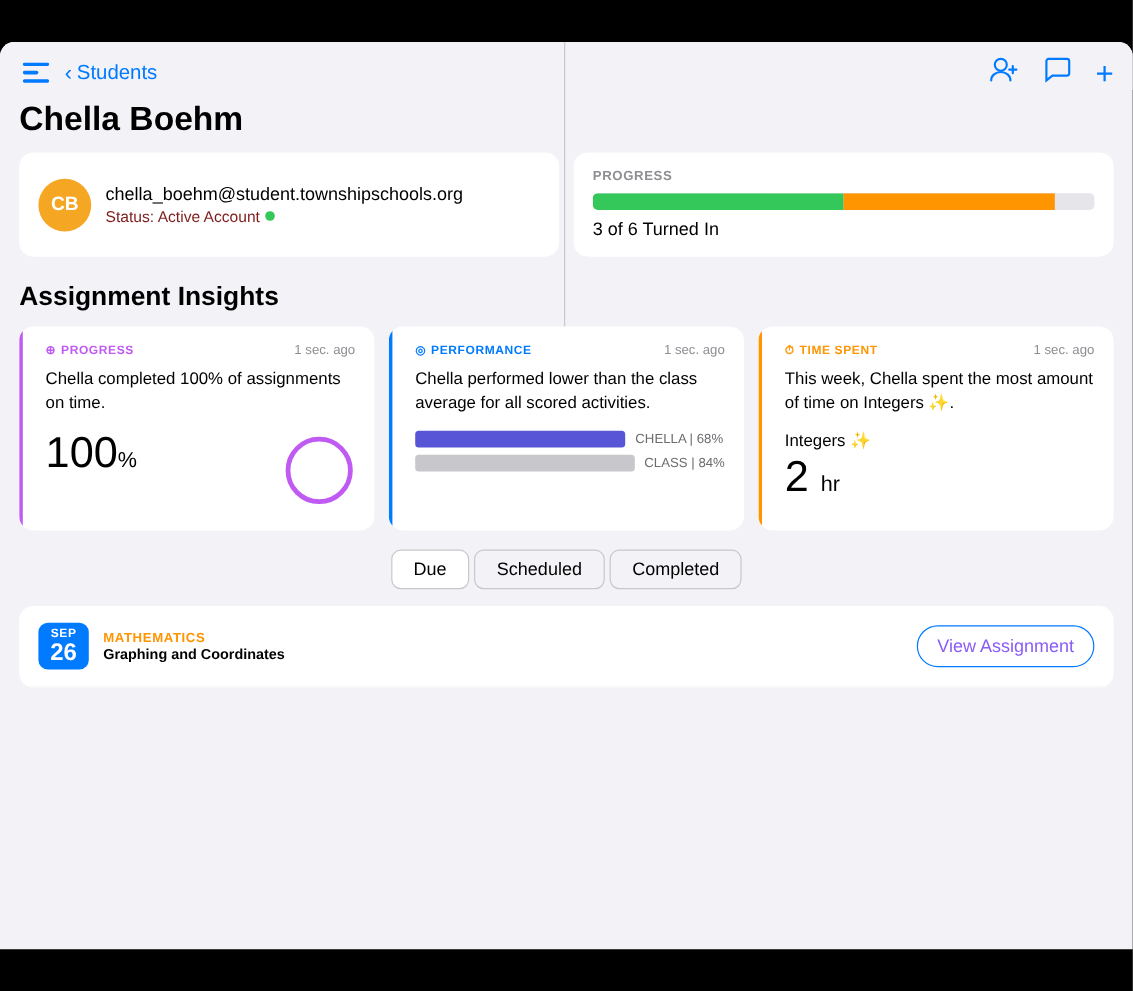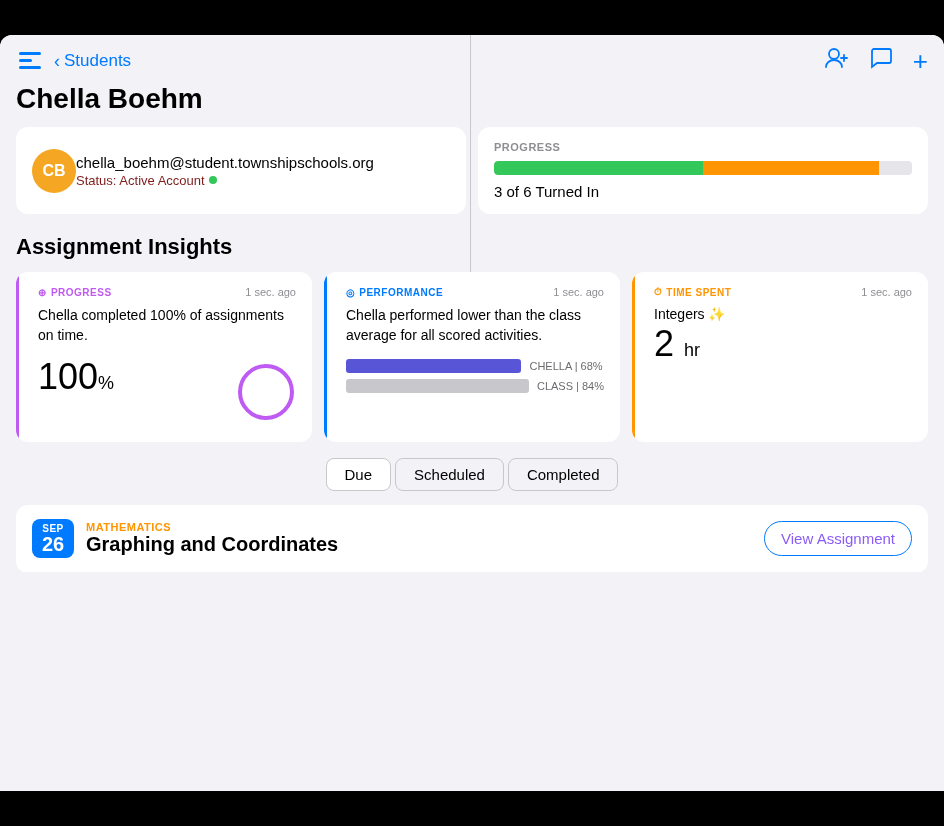--- a/index.html
+++ b/index.html
@@ -83,20 +83,21 @@
       padding: 0 16px;
       margin-bottom: 16px;
     }
     .profile-card {
       background: #fff;
       border-radius: 12px;
       padding: 14px 16px;
       flex: 1;
       display: flex;
       align-items: center;
+      gap: 12px;
     }
     .avatar {
       width: 44px;
       height: 44px;
       border-radius: 50%;
       background: #F5A623;
       display: flex;
       align-items: center;
       justify-content: center;
       color: #fff;
@@ -335,21 +336,21 @@
     }
     .assignment-title-group {}
     .assignment-subject {
       font-size: 11px;
       font-weight: 700;
       color: #FF9500;
       text-transform: uppercase;
       letter-spacing: 0.5px;
     }
     .assignment-name {
-      font-size: 20px;
+      font-size: 12px;
       font-weight: 600;
       color: #000;
     }
     .view-assignment-btn {
       background: #fff;
       border: 1.5px solid #007AFF;
       color: #8b5cf6;
       border-radius: 20px;
       padding: 8px 16px;
       font-size: 15px;
@@ -515,20 +516,21 @@
     <div class="insight-card" style="position:relative;">
       <div class="section-left-border" style="background:#FF9500;"></div>
       <div style="padding-left:6px;">
         <div class="insight-card-header">
           <div class="insight-badge time-spent">
             <span>⏱</span>
             <span>TIME SPENT</span>
           </div>
           <div class="insight-time">1 sec. ago</div>
         </div>
+        <div class="insight-description">This week, Chella spent the most amount of time on Integers ✨.</div>
         <div class="time-topic">Integers ✨</div>
         <div class="insight-stat-value">
           <span>2</span> <span class="insight-stat-unit">hr</span>
         </div>
       </div>
     </div>
   </div>
 
   <div class="filters">
     <button class="filter-btn active">Due</button>

